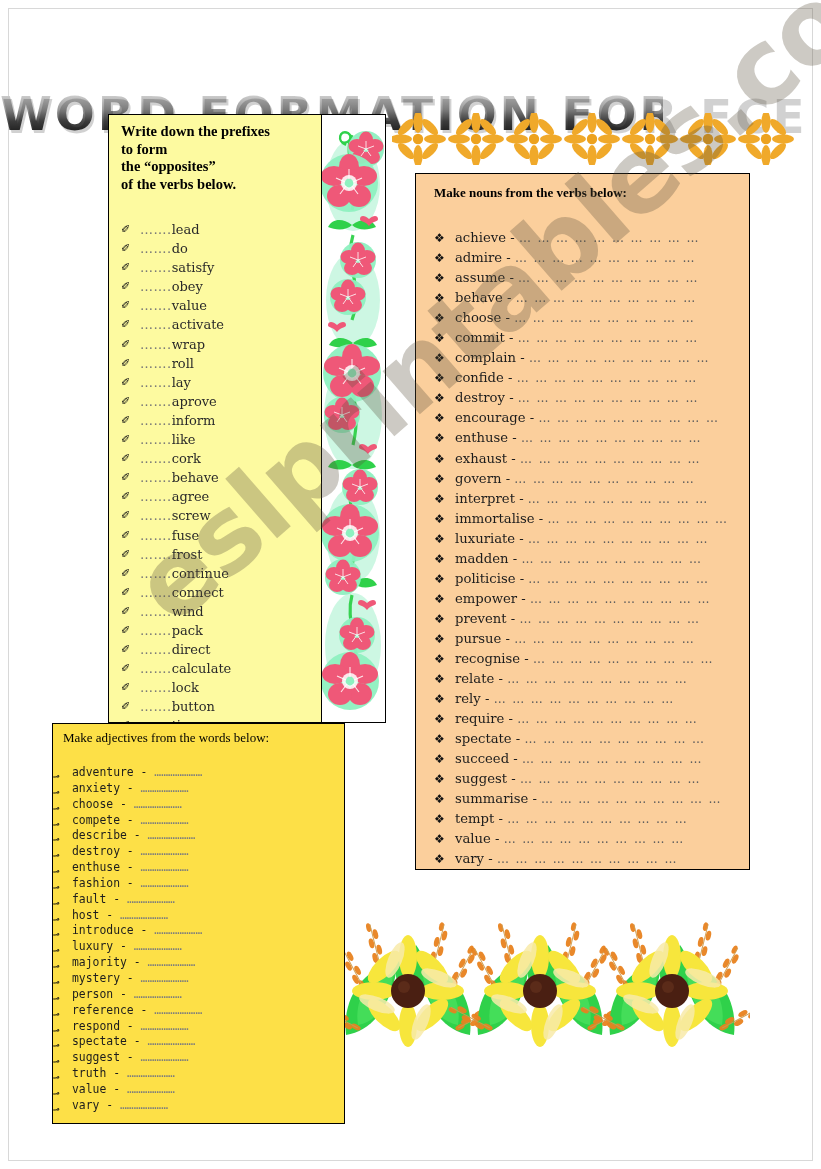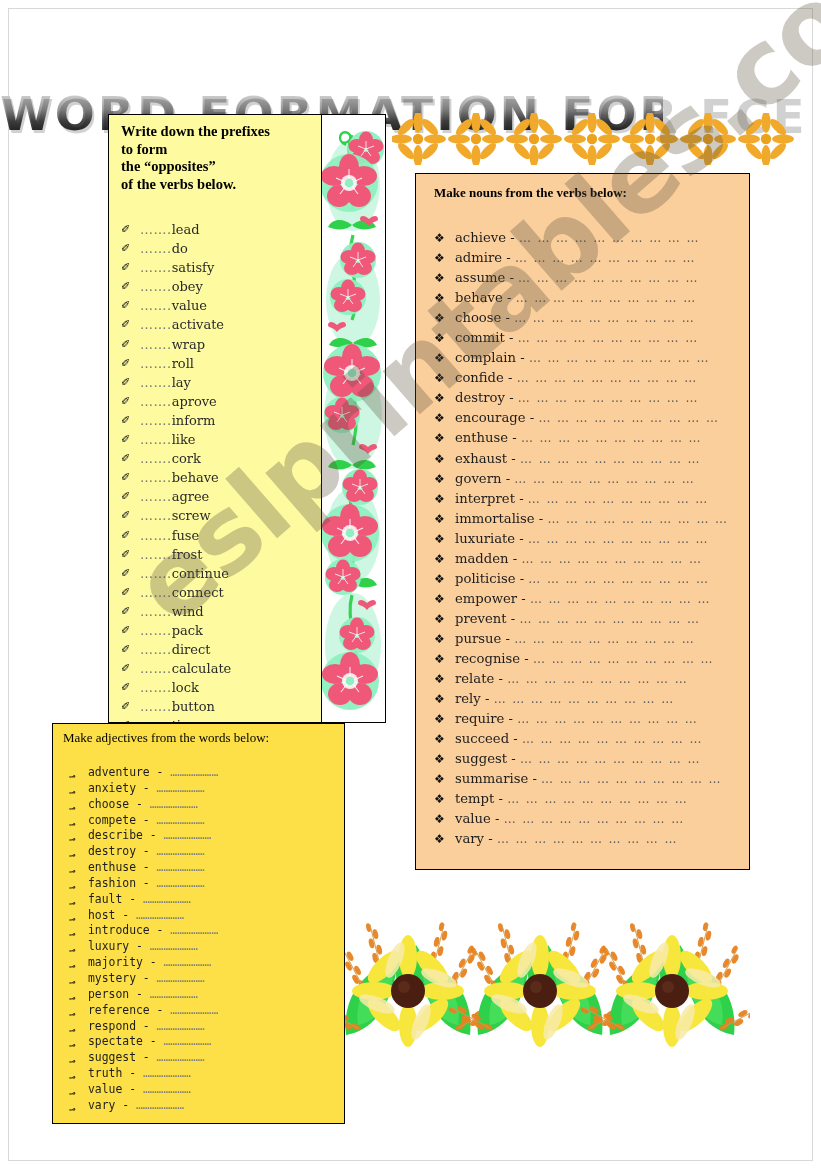--- a/index.html
+++ b/index.html
@@ -119,21 +119,21 @@
   #box-adj{
     left:52px;top:723px;width:293px;height:401px;
     background:#fde047;
     z-index:20;
   }
   #box-adj .bx-head{
     font-size:13px;line-height:16px;font-weight:normal;
     color:#000;padding:6px 0 0 10px;
     font-family:"Liberation Serif", serif;
   }
-  #box-adj .bx-list{padding:3px 0 0 16px;}
+  #box-adj .bx-list{padding:3px 0 0 0;}
   #box-adj li{
     list-style:none;
     font-family:"DejaVu Sans Mono", monospace;
     font-size:11.4px;line-height:15.85px;
     color:#1d1d1d;
     white-space:nowrap;
   }
   #box-adj .bul{
     display:inline-block;width:19px;
     font-family:"DejaVu Sans", sans-serif;
@@ -363,20 +363,21 @@
         <li><span class="bul">❖</span><span class="">luxuriate</span><span class=""> - </span><span class="dots">… … … … … … … … … …</span></li>
         <li><span class="bul">❖</span><span class="">madden</span><span class=""> - </span><span class="dots">… … … … … … … … … …</span></li>
         <li><span class="bul">❖</span><span class="">politicise</span><span class=""> - </span><span class="dots">… … … … … … … … … …</span></li>
         <li><span class="bul">❖</span><span class="">empower</span><span class=""> - </span><span class="dots">… … … … … … … … … …</span></li>
         <li><span class="bul">❖</span><span class="">prevent</span><span class=""> - </span><span class="dots">… … … … … … … … … …</span></li>
         <li><span class="bul">❖</span><span class="">pursue</span><span class=""> - </span><span class="dots">… … … … … … … … … …</span></li>
         <li><span class="bul">❖</span><span class="">recognise</span><span class=""> - </span><span class="dots">… … … … … … … … … …</span></li>
         <li><span class="bul">❖</span><span class="">relate</span><span class=""> - </span><span class="dots">… … … … … … … … … …</span></li>
         <li><span class="bul">❖</span><span class="">rely</span><span class=""> - </span><span class="dots">… … … … … … … … … …</span></li>
         <li><span class="bul">❖</span><span class="">require</span><span class=""> - </span><span class="dots">… … … … … … … … … …</span></li>
+        <li><span class="bul">❖</span><span class="">spectate</span><span class=""> - </span><span class="dots">… … … … … … … … … …</span></li>
         <li><span class="bul">❖</span><span class="">succeed</span><span class=""> - </span><span class="dots">… … … … … … … … … …</span></li>
         <li><span class="bul">❖</span><span class="">suggest</span><span class=""> - </span><span class="dots">… … … … … … … … … …</span></li>
         <li><span class="bul">❖</span><span class="">summarise</span><span class=""> - </span><span class="dots">… … … … … … … … … …</span></li>
         <li><span class="bul">❖</span><span class="">tempt</span><span class=""> - </span><span class="dots">… … … … … … … … … …</span></li>
         <li><span class="bul">❖</span><span class="">value</span><span class=""> - </span><span class="dots">… … … … … … … … … …</span></li>
         <li><span class="bul">❖</span><span class="">vary</span><span class=""> - </span><span class="dots">… … … … … … … … … …</span></li>
       </ul>
   </div>
 
   <div class="box" id="box-adj">

